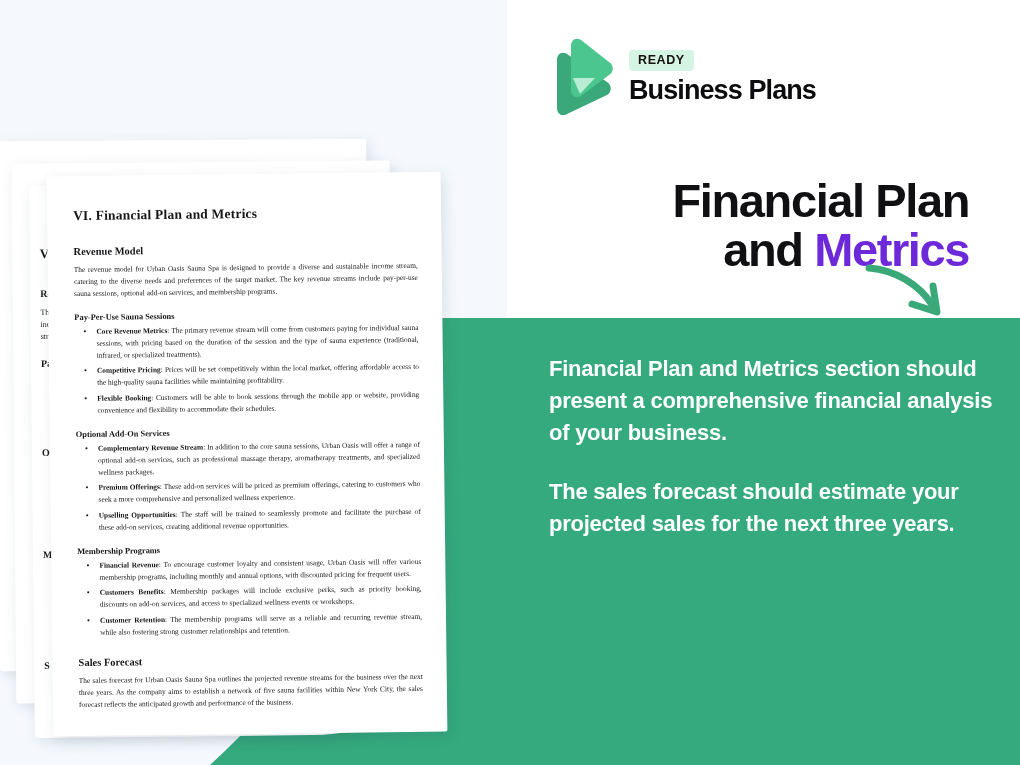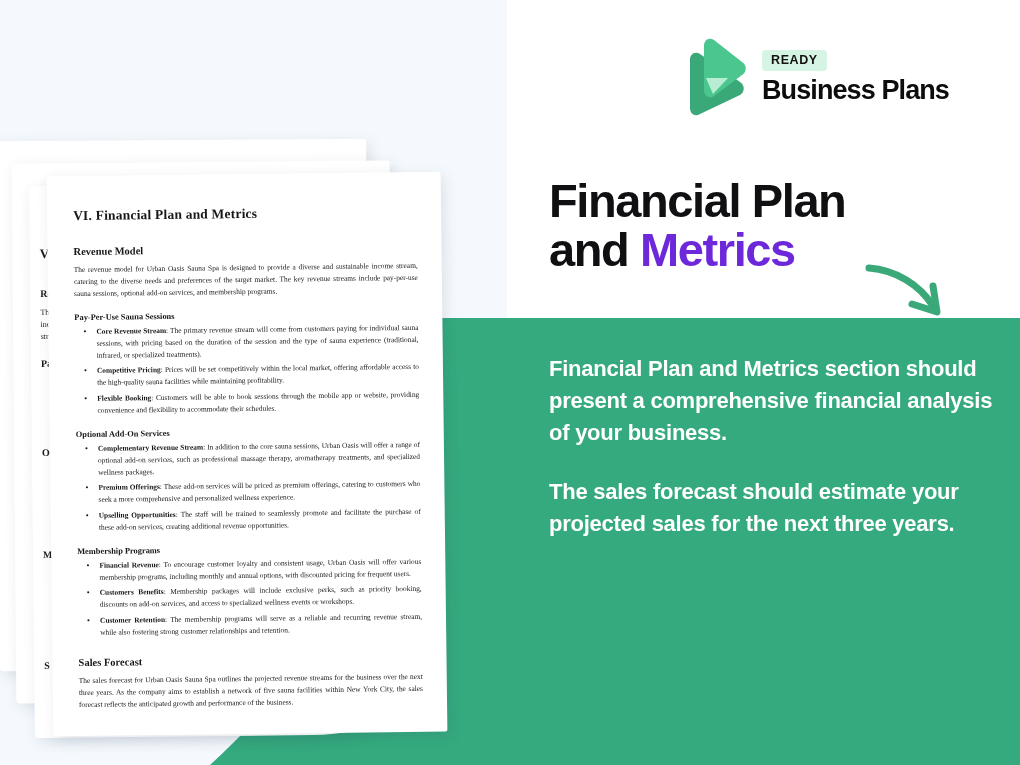--- a/index.html
+++ b/index.html
@@ -86,39 +86,39 @@
   }
   .d-ul li::before{
     content:"\2022"; position:absolute; left:9px; top:-1px; font-size:8.5px;
   }
   .d-ul li b{ font-weight:bold; }
   .d-h2-sf{ font-size:10.5px; font-weight:bold; margin-top:18px; }
 
   
   .logo-row{
     position:absolute; left:549px; top:32px; width:400px; height:92px;
-    display:flex; align-items:center; gap:14px;justify-content:flex-end;
+    display:flex; align-items:center; gap:14px;
   }
   .logo-mark{ width:66px; height:80px; flex:none; position:relative; }
   .logo-text{ display:flex; flex-direction:column; gap:4px; }
   .ready-badge{
     align-self:flex-start;
     background:#d6f4e3; color:#14110f;
     font-size:12.5px; font-weight:bold; letter-spacing:.6px;
     padding:3px 9px 4px; border-radius:4px;
   }
   .brand-word{
     font-size:27px; font-weight:bold; letter-spacing:-0.9px; color:#0d0d0f;
   }
 
   
   .headline{
     position:absolute; left:549px; top:176px; width:420px;
     font-size:47px; font-weight:bold; line-height:1.05;
-    letter-spacing:-1.4px; color:#101013;
+    letter-spacing:-1.4px; color:#101013;text-align:right;
   }
   .headline .accent{ color:#6d28d9; }
 
   .arrow{
     position:absolute; left:865px; top:258px; width:100px; height:66px;
   }
 
   
   .panel-copy{
     position:absolute; left:549px; top:353px; width:445px;
@@ -166,21 +166,21 @@
     <div class="doc-inner">
 
       <div class="d-title">VI. Financial Plan and Metrics</div>
 
       <div class="d-h2">Revenue Model</div>
       <div class="d-p">The revenue model for Urban Oasis Sauna Spa is designed to provide a diverse and sustainable income stream, catering to the diverse needs and preferences of the target market. The key revenue streams include pay-per-use sauna sessions, optional add-on services, and membership programs.</div>
 
       <div id="doc-sections">
           <div class="d-h3">Pay-Per-Use Sauna Sessions</div>
           <ul class="d-ul">
-            <li><b>Core Revenue Stream</b><span>: The primary revenue stream will come from customers paying for individual sauna sessions, with pricing based on the duration of the session and the type of sauna experience (traditional, infrared, or specialized treatments).</span></li>
+            <li><b>Core Revenue Metrics</b><span>: The primary revenue stream will come from customers paying for individual sauna sessions, with pricing based on the duration of the session and the type of sauna experience (traditional, infrared, or specialized treatments).</span></li>
             <li><b>Competitive Pricing</b><span>: Prices will be set competitively within the local market, offering affordable access to the high-quality sauna facilities while maintaining profitability.</span></li>
             <li><b>Flexible Booking</b><span>: Customers will be able to book sessions through the mobile app or website, providing convenience and flexibility to accommodate their schedules.</span></li>
           </ul>
           <div class="d-h3">Optional Add-On Services</div>
           <ul class="d-ul">
             <li><b>Complementary Revenue Stream</b><span>: In addition to the core sauna sessions, Urban Oasis will offer a range of optional add-on services, such as professional massage therapy, aromatherapy treatments, and specialized wellness packages.</span></li>
             <li><b>Premium Offerings</b><span>: These add-on services will be priced as premium offerings, catering to customers who seek a more comprehensive and personalized wellness experience.</span></li>
             <li><b>Upselling Opportunities</b><span>: The staff will be trained to seamlessly promote and facilitate the purchase of these add-on services, creating additional revenue opportunities.</span></li>
           </ul>
           <div class="d-h3">Membership Programs</div>

